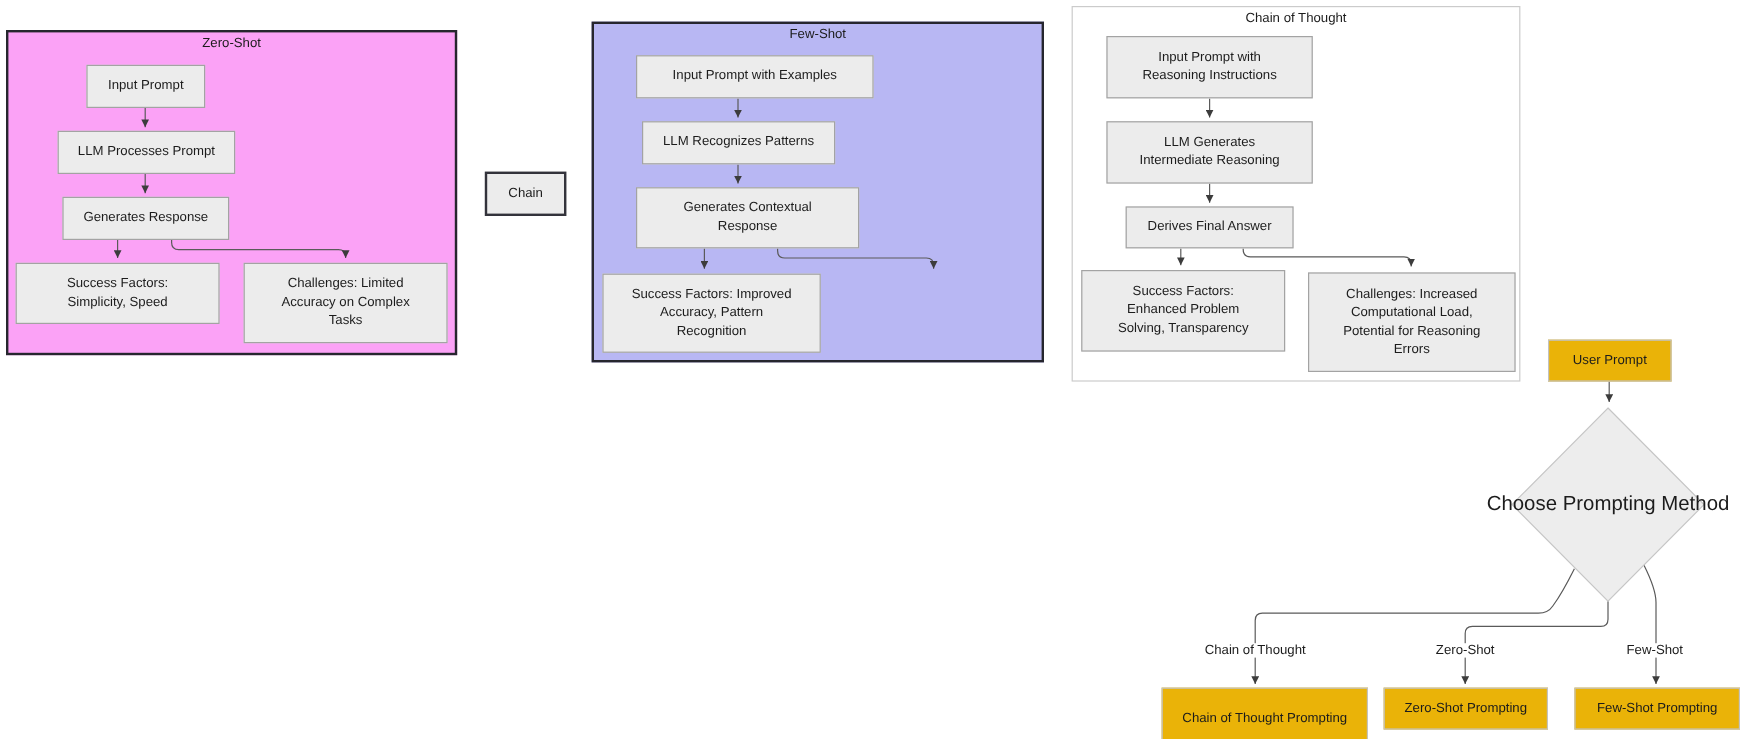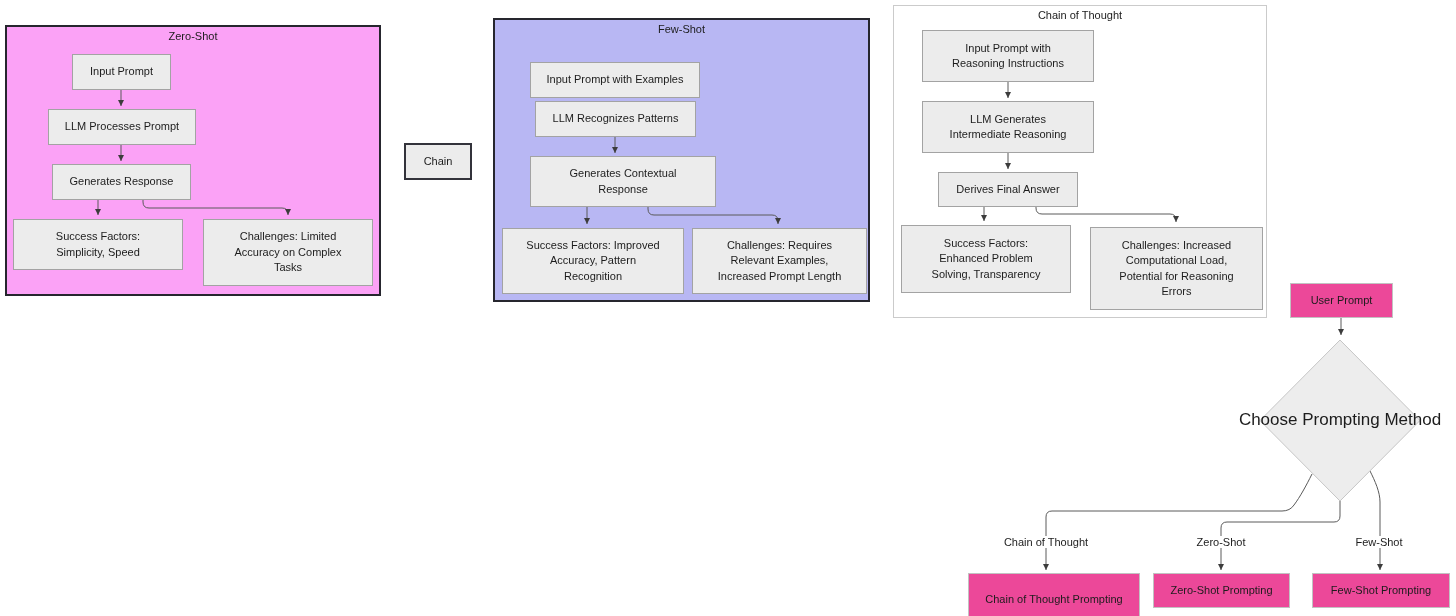--- a/index.html
+++ b/index.html
@@ -15,21 +15,21 @@
     position:absolute;top:3px;left:0;right:0;text-align:center;
     font-size:11px;color:#1c1c1c;
   }
   .node{
     position:absolute;box-sizing:border-box;
     display:flex;align-items:center;justify-content:center;
     text-align:center;font-size:11px;line-height:15.5px;color:#1c1c1c;
     white-space:pre-line;background:#ececec;border:1px solid #a3a3a3;
   }
   .node.outline-dark{border:2px solid #33333b;}
-  .node.soft{border:1px solid #c2c2c2;background:#ec4899;}
+  .node.soft{border:1px solid #c2c2c2;background:#eab308;}
   .decision-label{
     position:absolute;transform:translate(-50%,-50%);
     font-size:17px;color:#1c1c1c;text-align:center;white-space:nowrap;
   }
   .edge-label{
     position:absolute;transform:translate(-50%,-50%);
     font-size:11px;color:#1c1c1c;background:#ffffff;padding:0 3px;white-space:nowrap;
   }
 </style>
 </head>
@@ -85,30 +85,27 @@
   <div class="node" style="left:48px;top:109px;width:148px;height:36px;">LLM Processes Prompt</div>
   <div class="node" style="left:52px;top:164px;width:139px;height:36px;">Generates Response</div>
   <div class="node" style="left:13px;top:219px;width:170px;height:51px;">Success Factors:
 Simplicity, Speed</div>
   <div class="node" style="left:203px;top:219px;width:170px;height:67px;">Challenges: Limited
 Accuracy on Complex
 Tasks</div>
 
   <div class="node outline-dark" style="left:404px;top:143px;width:68px;height:37px;">Chain</div>
 
-  <div class="node" style="left:530px;top:62px;width:170px;height:36px;text-align:right;">Input Prompt with Examples</div>
+  <div class="node" style="left:530px;top:46px;width:198px;height:36px;text-align:right;">Input Prompt with Examples</div>
   <div class="node" style="left:535px;top:101px;width:161px;height:36px;">LLM Recognizes Patterns</div>
   <div class="node" style="left:530px;top:156px;width:186px;height:51px;">Generates Contextual
 Response</div>
   <div class="node" style="left:502px;top:228px;width:182px;height:66px;">Success Factors: Improved
 Accuracy, Pattern
 Recognition</div>
-  <div class="node" style="left:692px;top:228px;width:175px;height:66px;">Challenges: Requires
-Relevant Examples,
-Increased Prompt Length</div>
 
   <div class="node" style="left:922px;top:30px;width:172px;height:52px;">Input Prompt with
 Reasoning Instructions</div>
   <div class="node" style="left:922px;top:101px;width:172px;height:52px;">LLM Generates
 Intermediate Reasoning</div>
   <div class="node" style="left:938px;top:172px;width:140px;height:35px;">Derives Final Answer</div>
   <div class="node" style="left:901px;top:225px;width:170px;height:68px;">Success Factors:
 Enhanced Problem
 Solving, Transparency</div>
   <div class="node" style="left:1090px;top:227px;width:173px;height:83px;">Challenges: Increased

